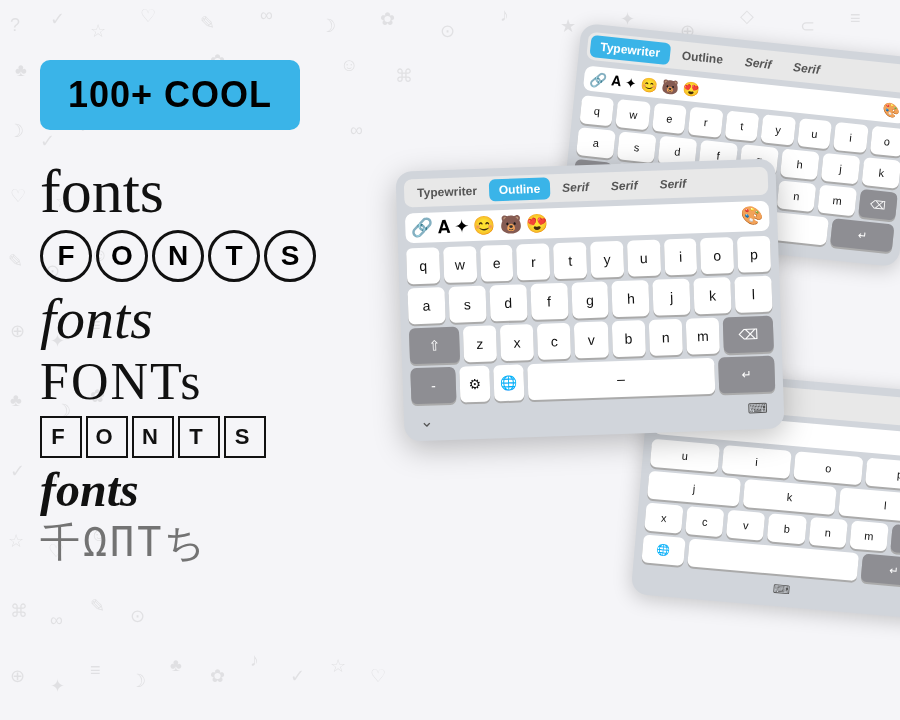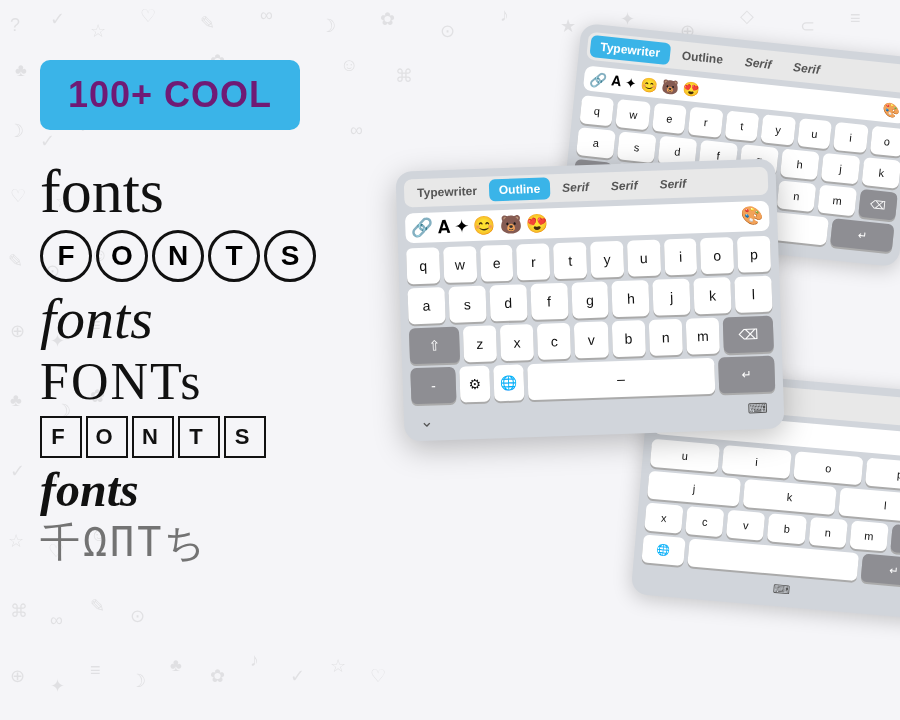--- a/index.html
+++ b/index.html
@@ -35,21 +35,21 @@
     }
 
     .cool-badge {
       background: #3ab4e8;
       border-radius: 10px;
       padding: 14px 28px;
       display: inline-block;
       margin-bottom: 30px;
     }
     .cool-badge-text {
-      color: #701a75;
+      color: #000000;
       font-size: 36px;
       font-weight: 900;
       letter-spacing: 1px;
       text-align: center;
     }
 
     .fonts-list {
       display: flex;
       flex-direction: column;
       gap: 8px;

